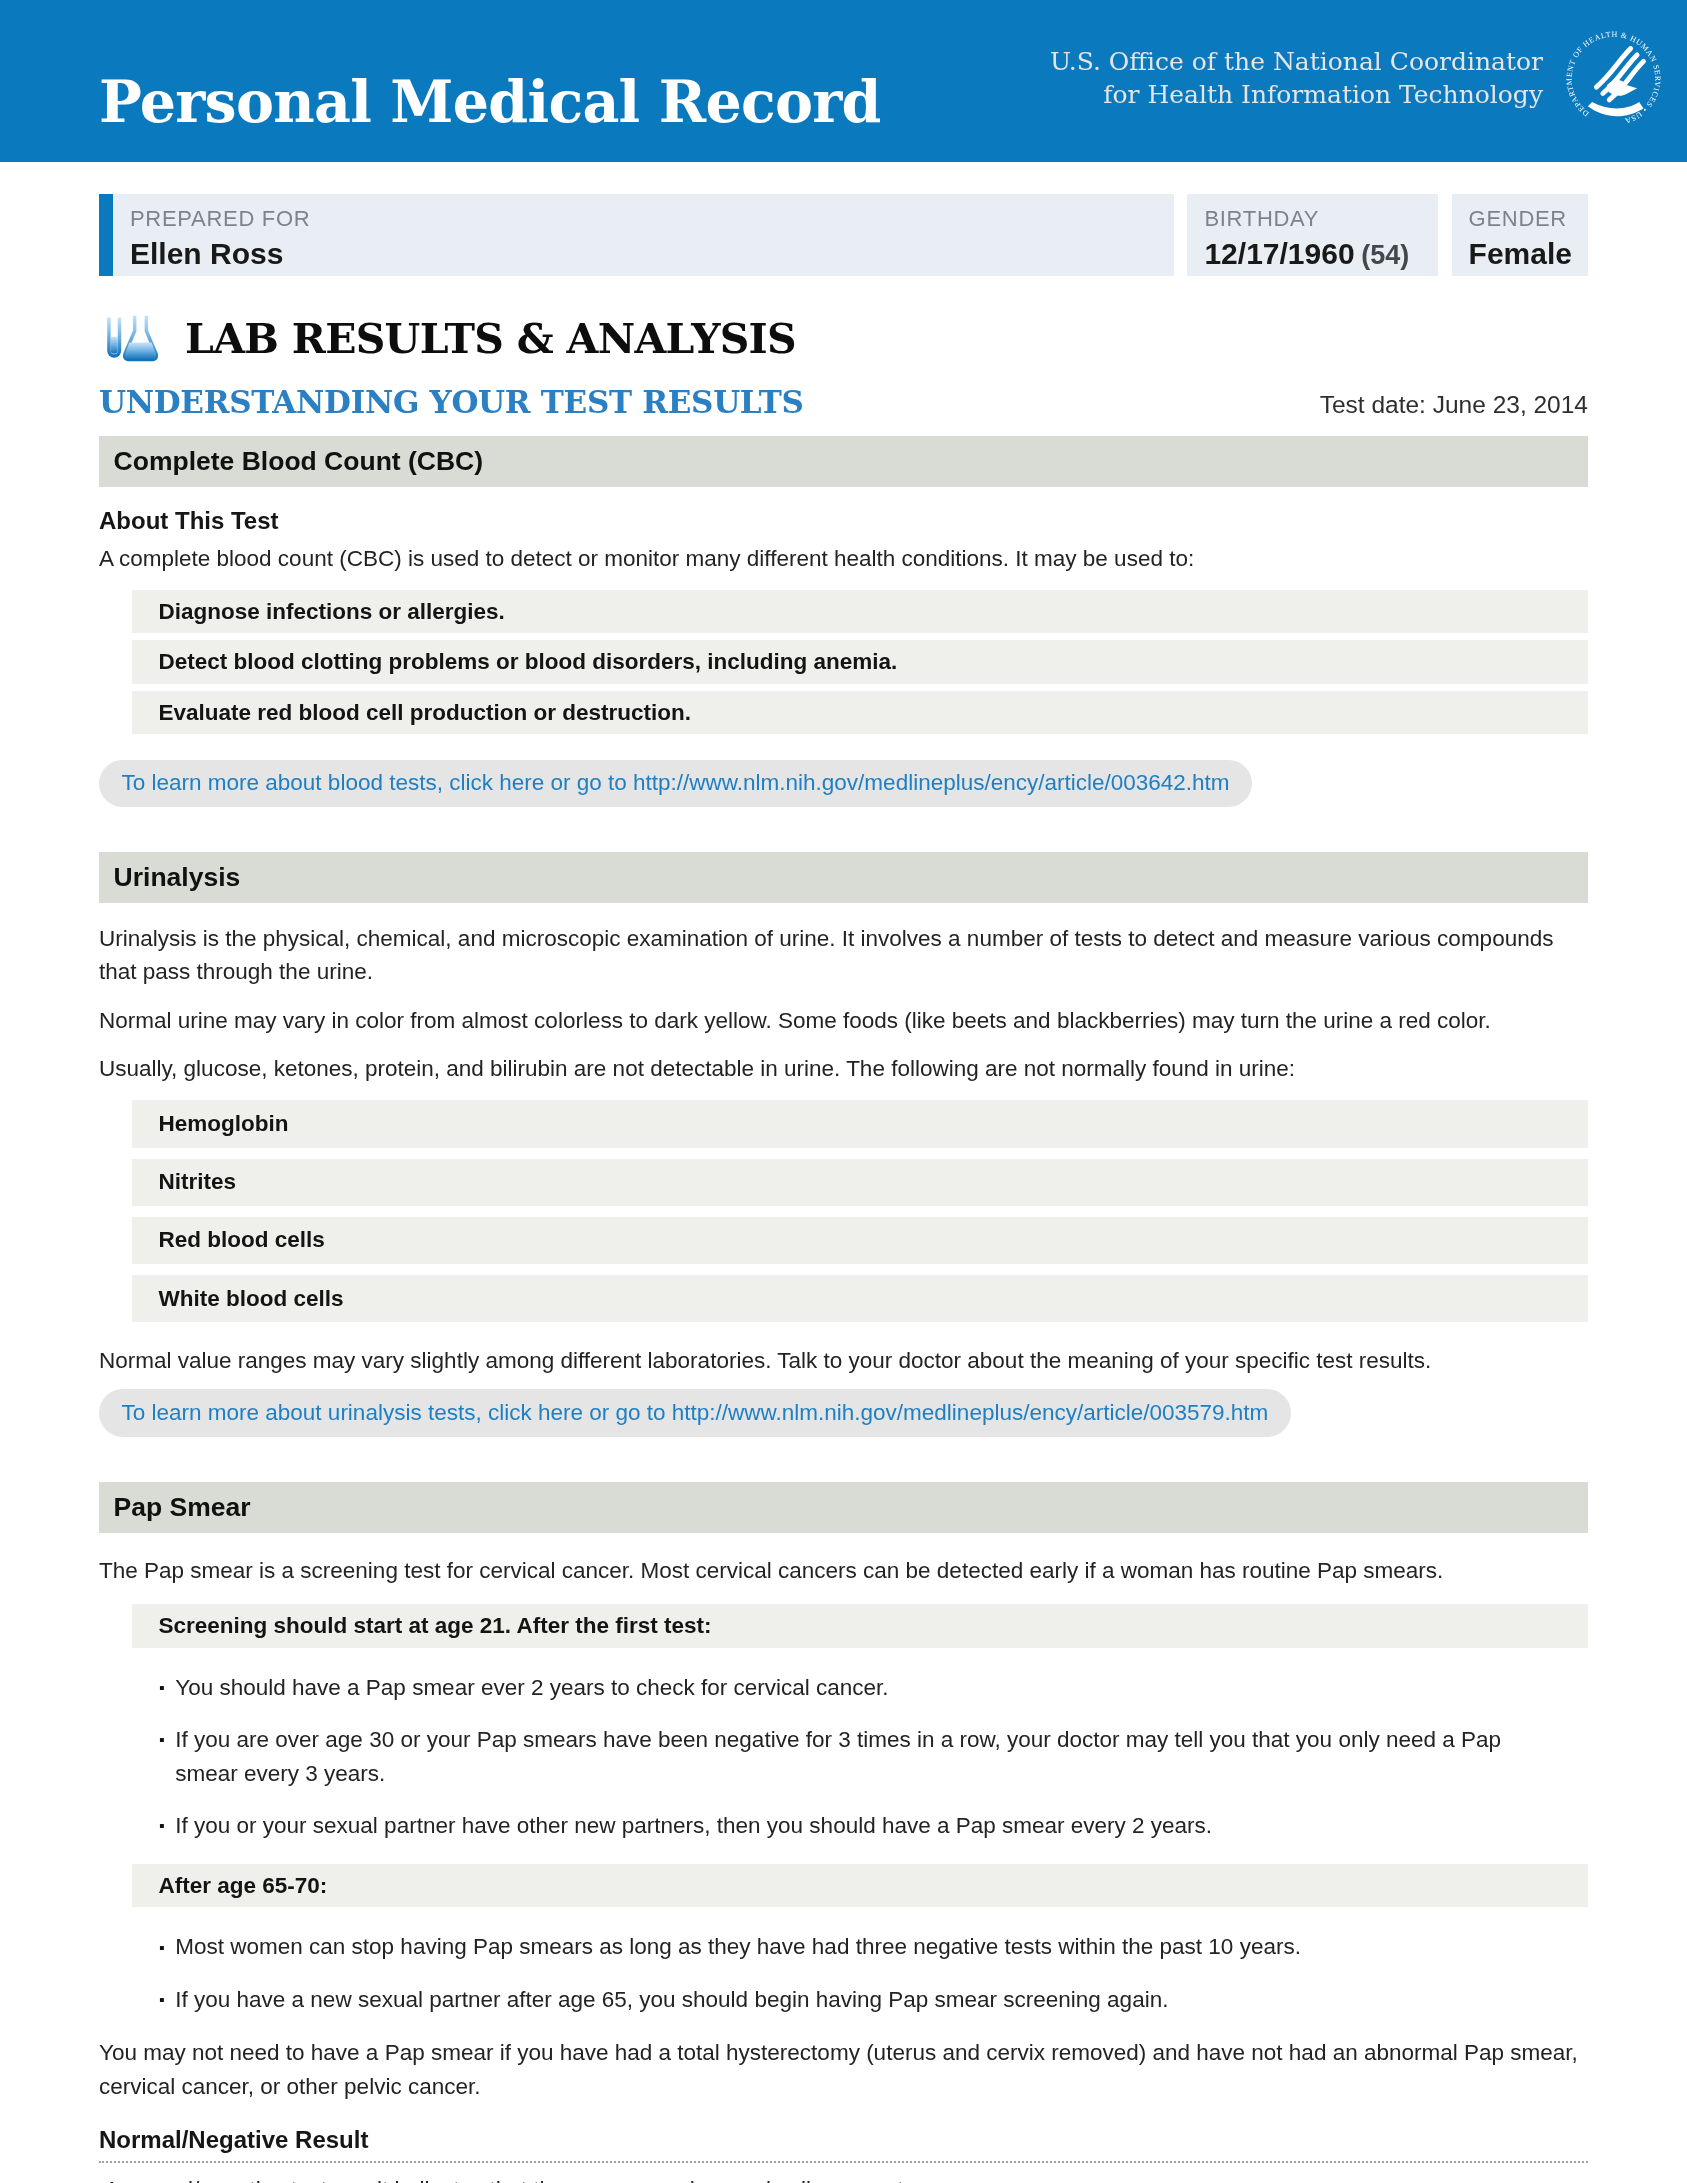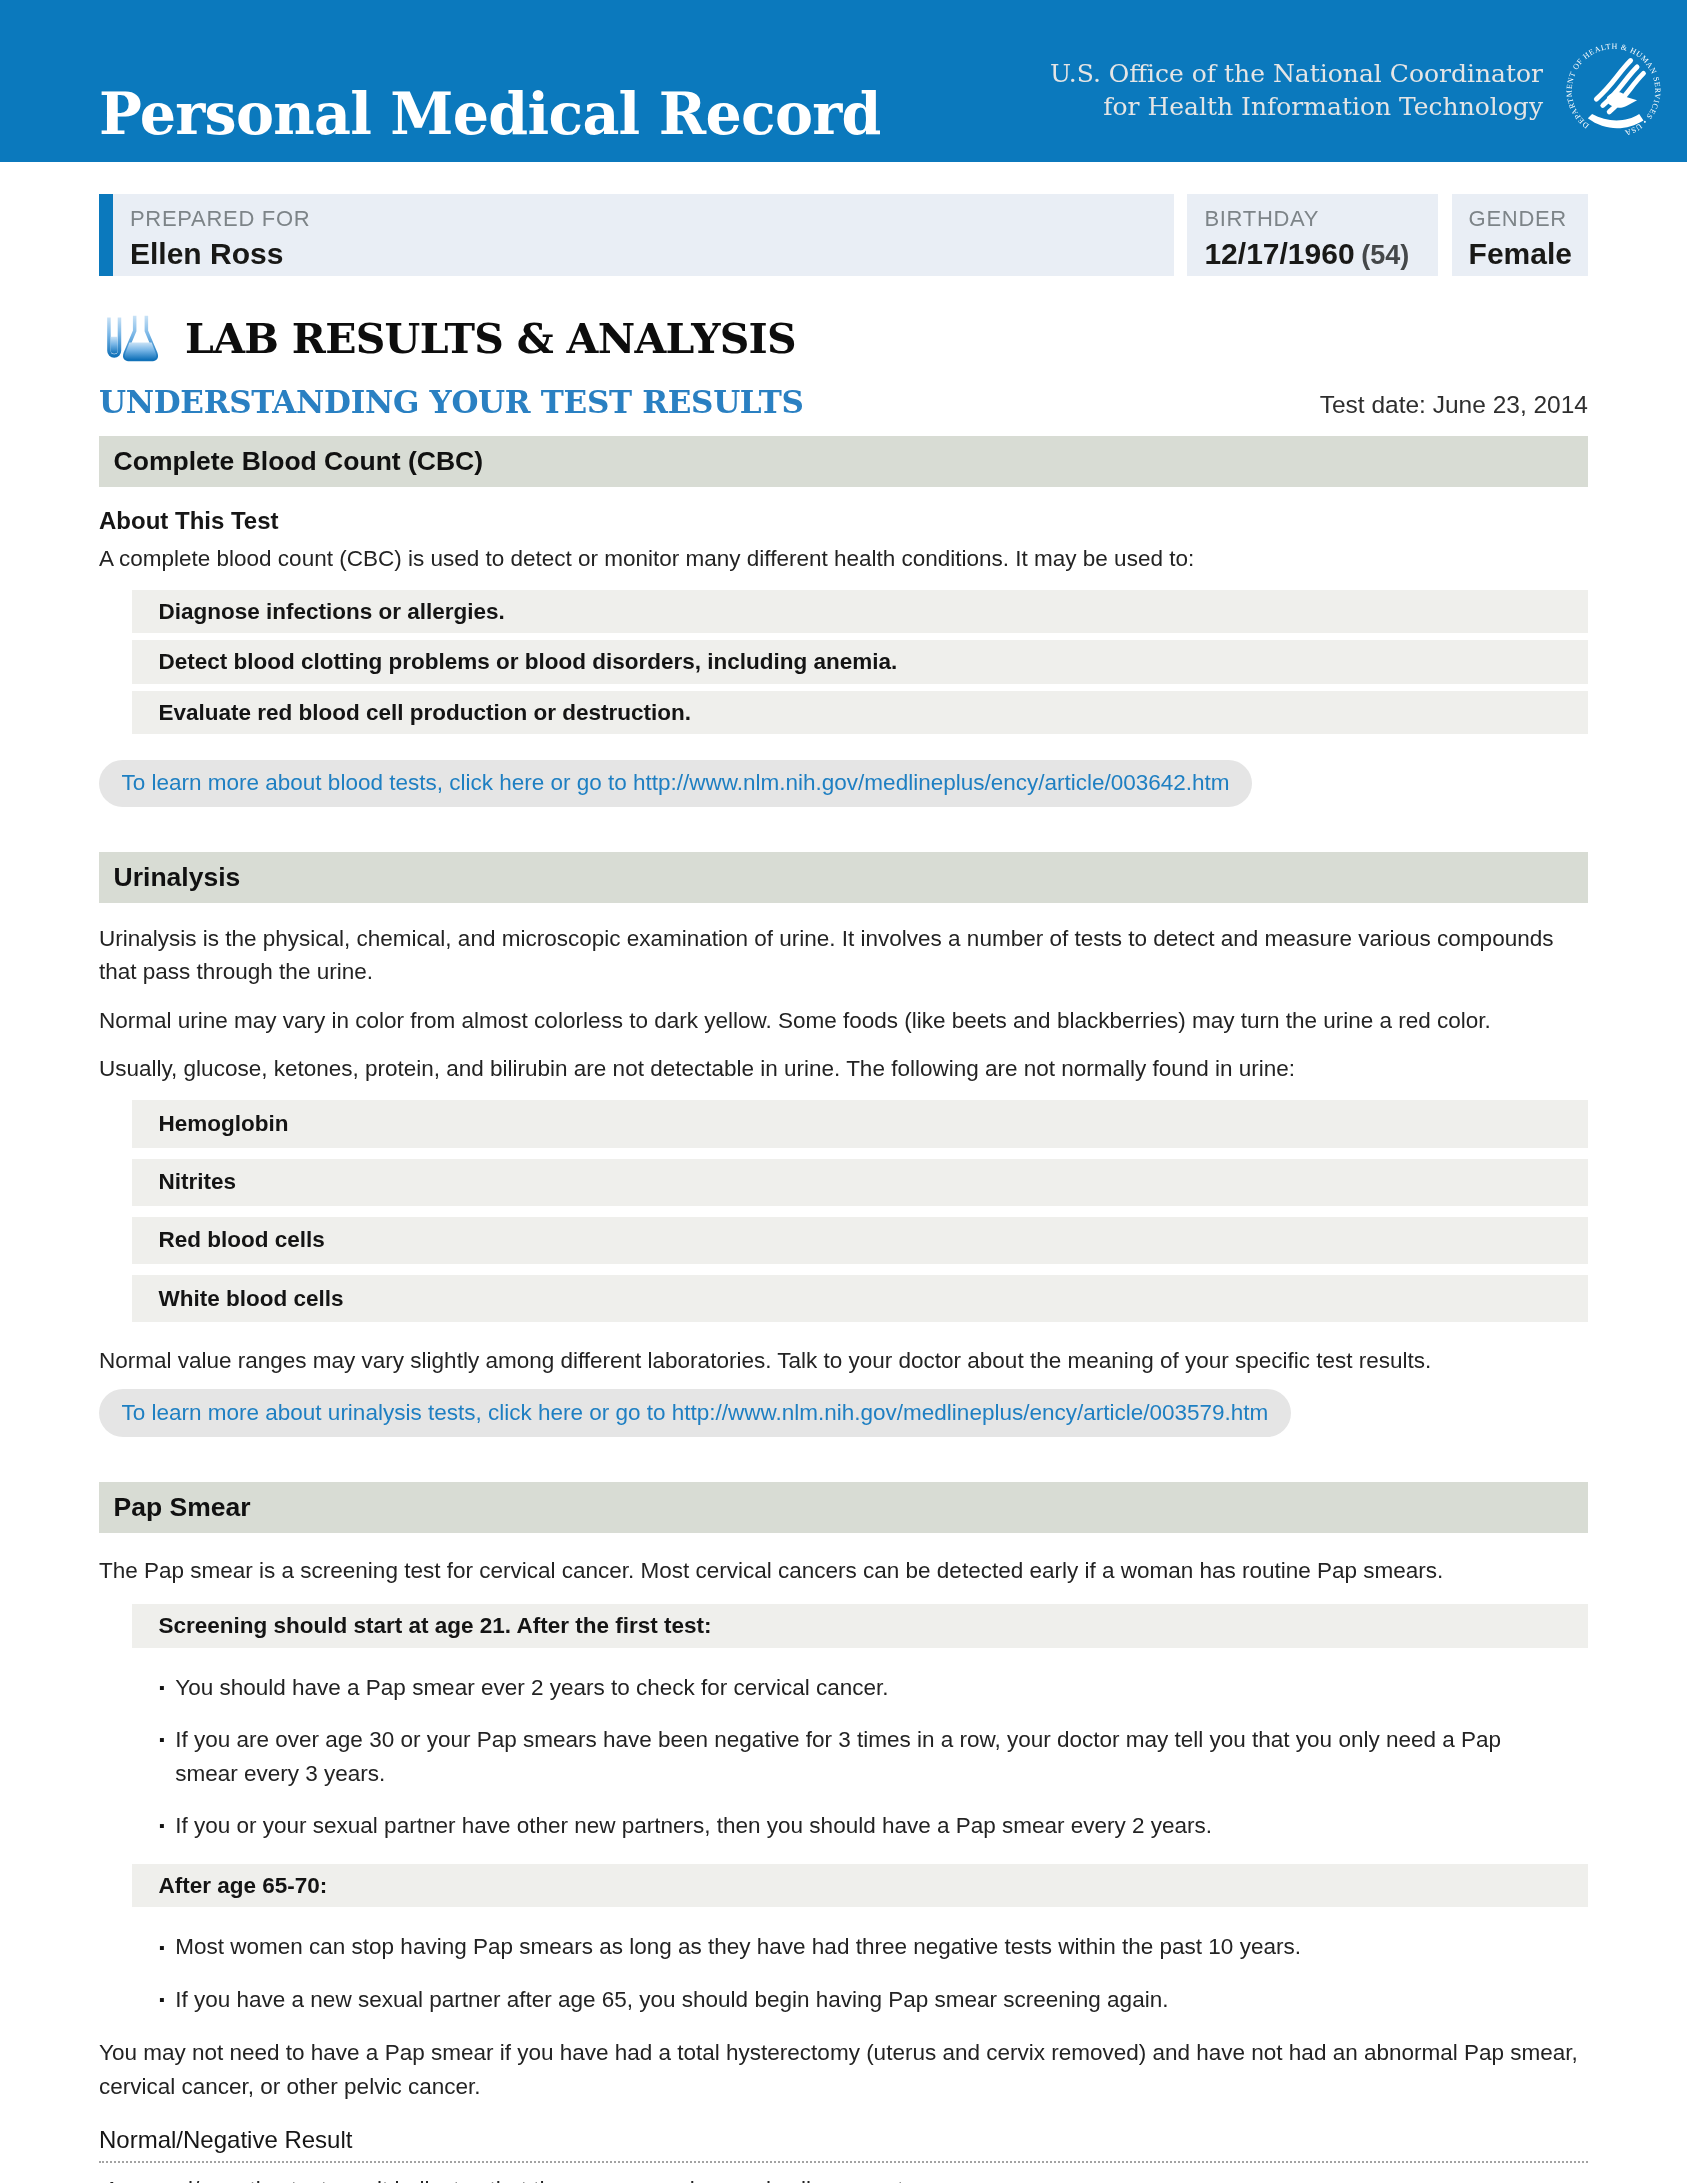--- a/index.html
+++ b/index.html
@@ -16,21 +16,21 @@
     overflow: hidden;
   }
 
   
   .banner {
     height: 162px;
     background: #0b79bd;
     display: flex;
     justify-content: space-between;
     align-items: flex-end;
-    padding: 0 20px 0 99px;
+    padding: 0 20px 12px 99px;
     flex: 0 0 auto;
   }
   .banner-title {
     font-family: "DejaVu Serif", serif;
     font-weight: bold;
     font-size: 57px;
     letter-spacing: -0.7px;
     color: #ffffff;
     margin-bottom: 14.6px;
     white-space: nowrap;
@@ -170,21 +170,21 @@
     line-height: 1.5;
     color: #232323;
   }
   .bullet-glyph { font-size: 16px; line-height: 1; margin-top: 9.3px; color: #111; flex: 0 0 auto; }
   .bullet-text { max-width: 1363px; }
 
   
   .result-heading {
     margin: 22.5px 99px 0 99px;
     font-size: 24px;
-    font-weight: normal;
+    font-weight: bold;
     color: #161616;
     border-bottom: 2px dotted #a3a3a3;
     padding-bottom: 6.6px;
   }
   .result-para { padding-left: 5.3px; }
 </style>
 </head>
 <body>
 
 <div class="page">

